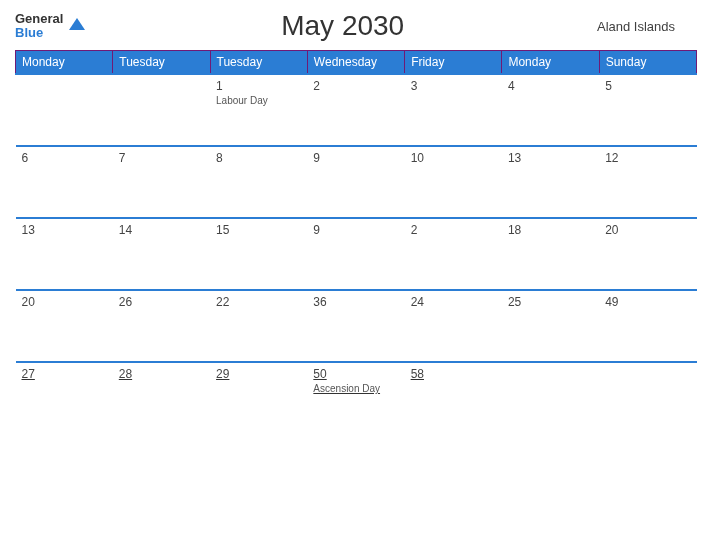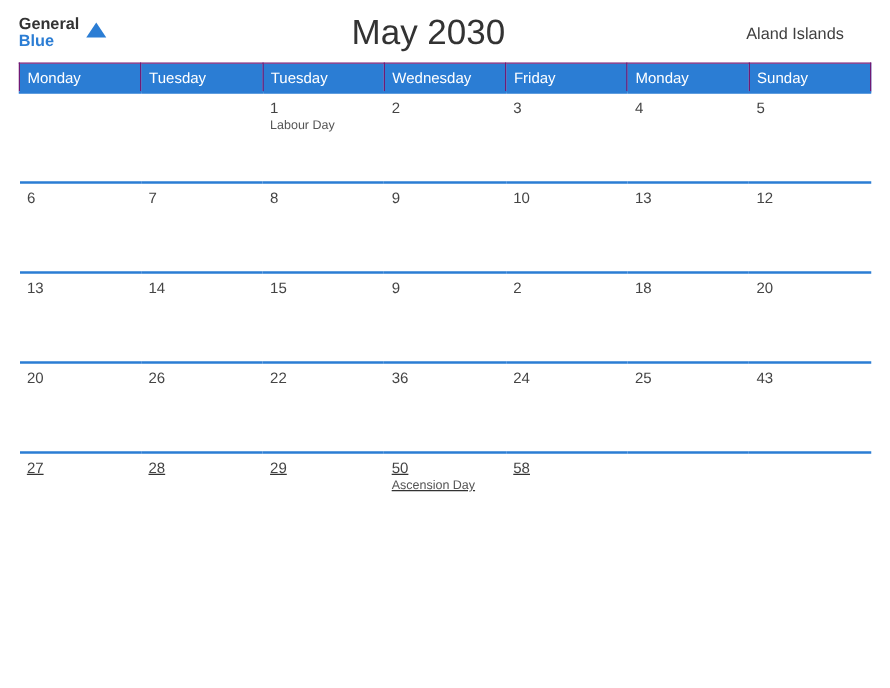--- a/index.html
+++ b/index.html
@@ -219,21 +219,21 @@
           <td>
             <span class="day-num">36</span>
           </td>
           <td>
             <span class="day-num">24</span>
           </td>
           <td>
             <span class="day-num">25</span>
           </td>
           <td>
-            <span class="day-num">43</span>
+            <span class="day-num">49</span>
           </td>
         </tr>
         <tr>
           <td>
             <span class="day-num">27</span>
           </td>
           <td>
             <span class="day-num">28</span>
           </td>
           <td>

